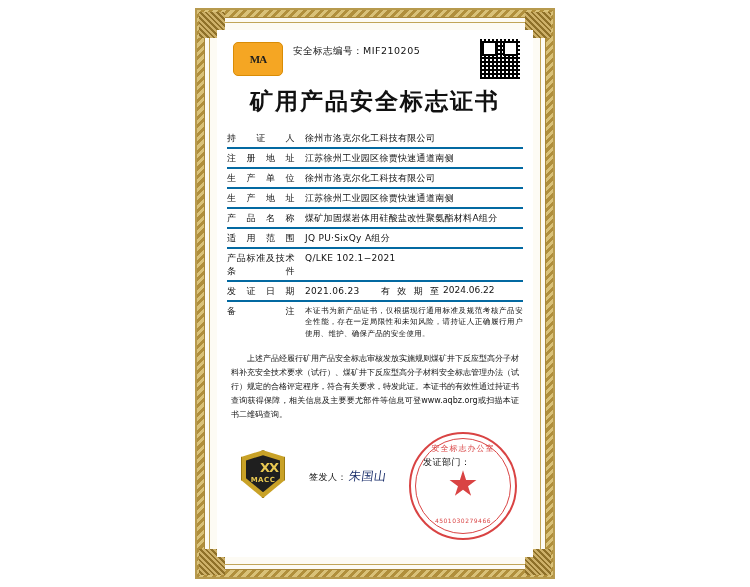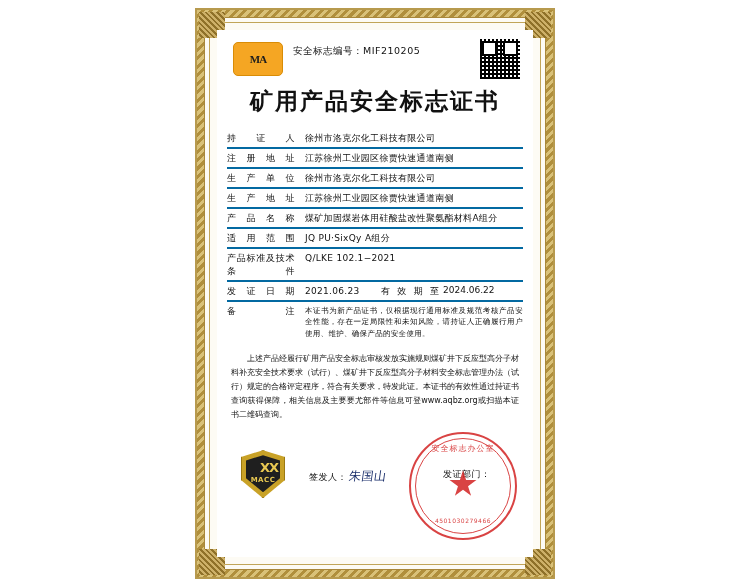--- a/index.html
+++ b/index.html
@@ -248,25 +248,24 @@
     display: inline-block;
     margin-left: 2px;
     font-family: "DejaVu Serif", serif;
     font-size: 12px;
     color: #1b2f6b;
     transform: skewX(-8deg);
   }
   .dept-line {
     position: absolute;
     left: 196px;
-    top: 40px;
+    top: 28px;
     font-size: 9px;
     color: #111;
     letter-spacing: 0.5px;
-    margin-left: 20px;
   }
 
   
   .seal {
     position: absolute;
     right: 6px;
     top: 4px;
     width: 104px;
     height: 104px;
     border-radius: 50%;

